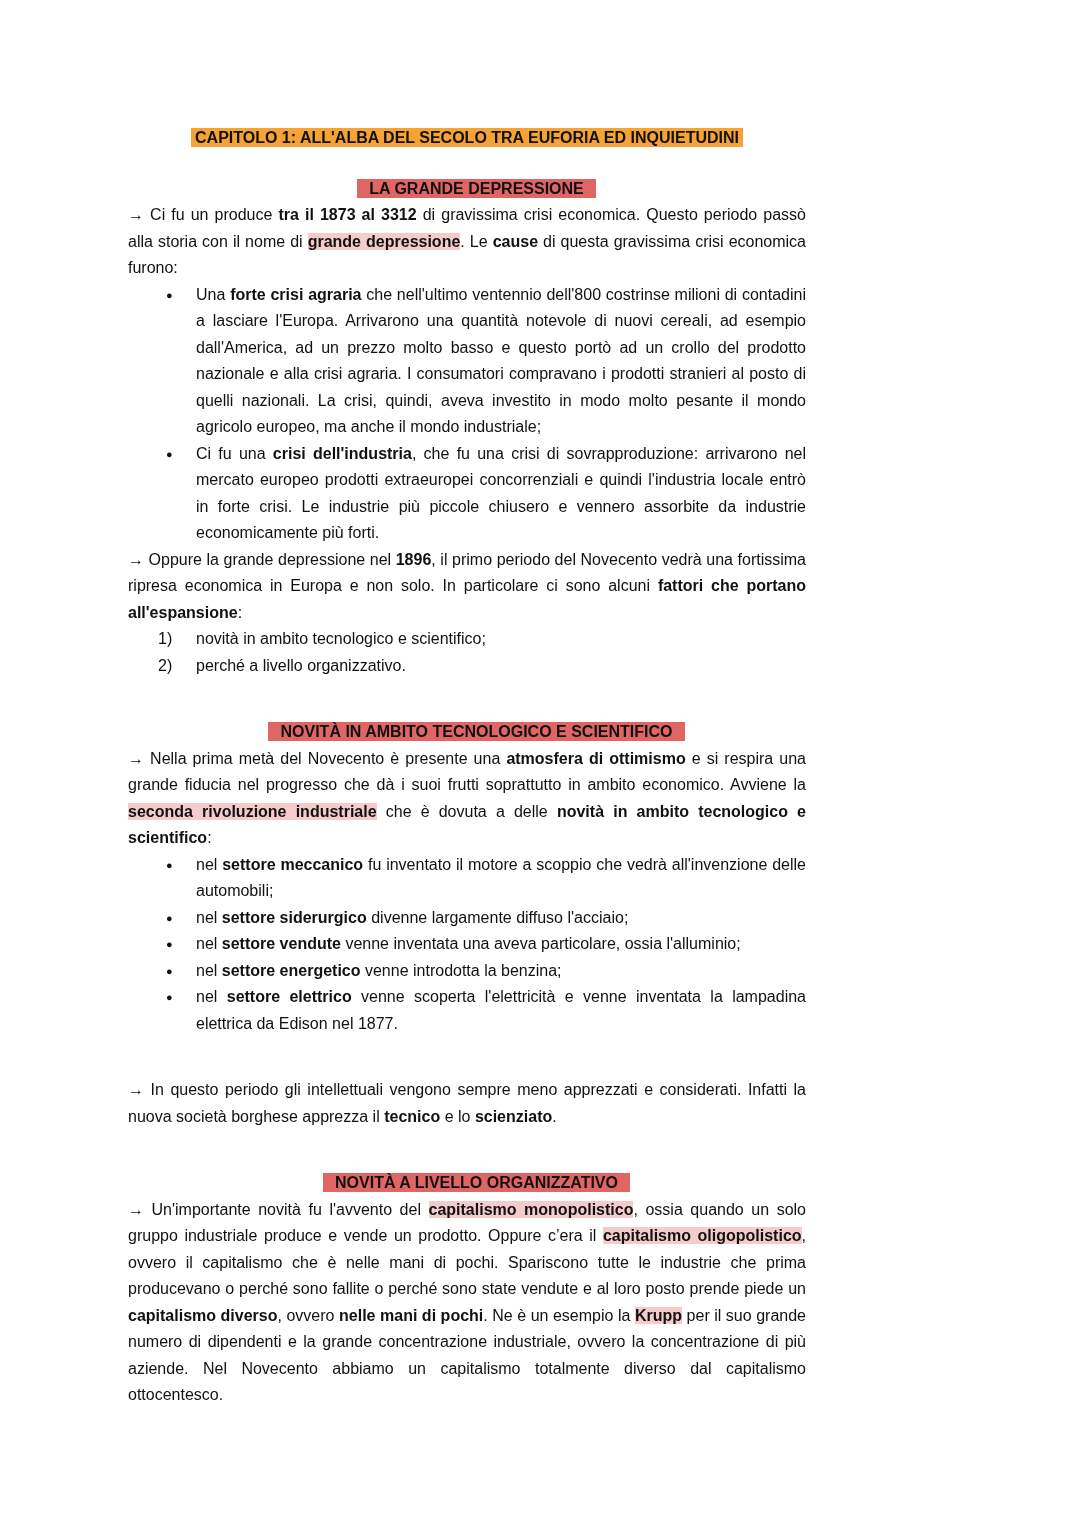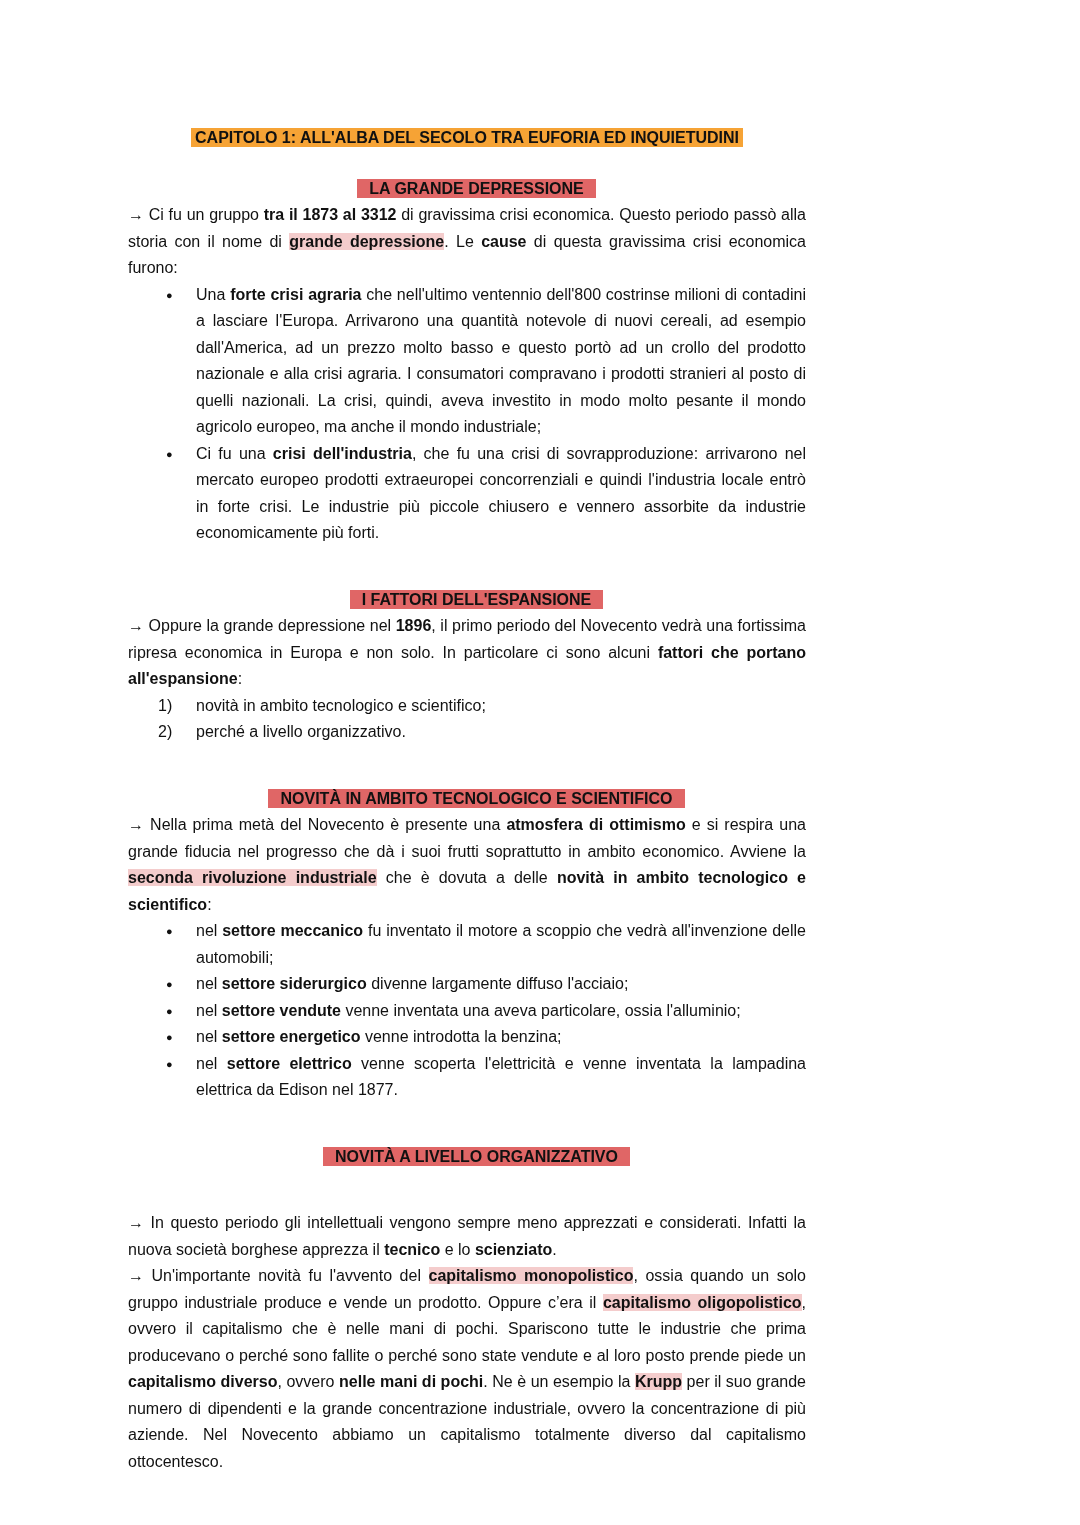--- a/index.html
+++ b/index.html
@@ -67,37 +67,36 @@
   .gap{margin-top:40px;}
   .gap-sm{margin-top:24px;}
 </style>
 </head>
 <body>
 
 <div class="page">
   <div>
       <div class="block title"><span class="hl-orange">CAPITOLO 1: ALL'ALBA DEL SECOLO TRA EUFORIA ED INQUIETUDINI</span></div>
       <div class="block heading gap-sm"><span class="hl-red">LA GRANDE DEPRESSIONE</span></div>
-      <div class="block para"><span>→ Ci fu un gruppo </span><span class="b">tra il 1873 al 3312</span><span> di gravissima crisi economica. Questo periodo passò alla storia con il nome di </span><span class="b hl">grande depressione</span><span>. Le </span><span class="b">cause</span><span> di questa gravissima crisi economica furono:</span></div>
+      <div class="block para"><span>→ Ci fu un produce </span><span class="b">tra il 1873 al 3312</span><span> di gravissima crisi economica. Questo periodo passò alla storia con il nome di </span><span class="b hl">grande depressione</span><span>. Le </span><span class="b">cause</span><span> di questa gravissima crisi economica furono:</span></div>
       <div class="block ul">
         <div class="li"><span class="marker dot">●</span><span>Una </span><span class="b">forte crisi agraria</span><span> che nell'ultimo ventennio dell'800 costrinse milioni di contadini a lasciare l'Europa. Arrivarono una quantità notevole di nuovi cereali, ad esempio dall'America, ad un prezzo molto basso e questo portò ad un crollo del prodotto nazionale e alla crisi agraria. I consumatori compravano i prodotti stranieri al posto di quelli nazionali. La crisi, quindi, aveva investito in modo molto pesante il mondo agricolo europeo, ma anche il mondo industriale;</span></div>
         <div class="li"><span class="marker dot">●</span><span>Ci fu una </span><span class="b">crisi dell'industria</span><span>, che fu una crisi di sovrapproduzione: arrivarono nel mercato europeo prodotti extraeuropei concorrenziali e quindi l'industria locale entrò in forte crisi. Le industrie più piccole chiusero e vennero assorbite da industrie economicamente più forti.</span></div>
       </div>
-      <div class="block heading gap"><span class="hl-red">I FATTORI DELL'ESPANSIONE</span></div>
       <div class="block para"><span>→ Oppure la grande depressione nel </span><span class="b">1896</span><span>, il primo periodo del Novecento vedrà una fortissima ripresa economica in Europa e non solo. In particolare ci sono alcuni </span><span class="b">fattori che portano all'espansione</span><span>:</span></div>
       <div class="block ol">
         <div class="li"><span class="marker num">1)</span><span>novità in ambito tecnologico e scientifico;</span></div>
         <div class="li"><span class="marker num">2)</span><span>perché a livello organizzativo.</span></div>
       </div>
       <div class="block heading gap"><span class="hl-red">NOVITÀ IN AMBITO TECNOLOGICO E SCIENTIFICO</span></div>
       <div class="block para"><span>→ Nella prima metà del Novecento è presente una </span><span class="b">atmosfera di ottimismo</span><span> e si respira una grande fiducia nel progresso che dà i suoi frutti soprattutto in ambito economico. Avviene la </span><span class="b hl">seconda rivoluzione industriale</span><span> che è dovuta a delle </span><span class="b">novità in ambito tecnologico e scientifico</span><span>:</span></div>
       <div class="block ul">
         <div class="li"><span class="marker dot">●</span><span>nel </span><span class="b">settore meccanico</span><span> fu inventato il motore a scoppio che vedrà all'invenzione delle automobili;</span></div>
         <div class="li"><span class="marker dot">●</span><span>nel </span><span class="b">settore siderurgico</span><span> divenne largamente diffuso l'acciaio;</span></div>
         <div class="li"><span class="marker dot">●</span><span>nel </span><span class="b">settore vendute</span><span> venne inventata una aveva particolare, ossia l'alluminio;</span></div>
         <div class="li"><span class="marker dot">●</span><span>nel </span><span class="b">settore energetico</span><span> venne introdotta la benzina;</span></div>
         <div class="li"><span class="marker dot">●</span><span>nel </span><span class="b">settore elettrico</span><span> venne scoperta l'elettricità e venne inventata la lampadina elettrica da Edison nel 1877.</span></div>
       </div>
+      <div class="block para gap"><span>→ In questo periodo gli intellettuali vengono sempre meno apprezzati e considerati. Infatti la nuova società borghese apprezza il </span><span class="b">tecnico</span><span> e lo </span><span class="b">scienziato</span><span>.</span></div>
       <div class="block heading gap"><span class="hl-red">NOVITÀ A LIVELLO ORGANIZZATIVO</span></div>
-      <div class="block para gap"><span>→ In questo periodo gli intellettuali vengono sempre meno apprezzati e considerati. Infatti la nuova società borghese apprezza il </span><span class="b">tecnico</span><span> e lo </span><span class="b">scienziato</span><span>.</span></div>
       <div class="block para"><span>→ Un'importante novità fu l'avvento del </span><span class="b hl">capitalismo monopolistico</span><span>, ossia quando un solo gruppo industriale produce e vende un prodotto. Oppure c’era il </span><span class="b hl">capitalismo oligopolistico</span><span>, ovvero il capitalismo che è nelle mani di pochi. Spariscono tutte le industrie che prima producevano o perché sono fallite o perché sono state vendute e al loro posto prende piede un </span><span class="b">capitalismo diverso</span><span>, ovvero </span><span class="b">nelle mani di pochi</span><span>. Ne è un esempio la </span><span class="b hl">Krupp</span><span> per il suo grande numero di dipendenti e la grande concentrazione industriale, ovvero la concentrazione di più aziende. Nel Novecento abbiamo un capitalismo totalmente diverso dal capitalismo ottocentesco.</span></div>
     </div>
 </div>
 
 </body></html>

